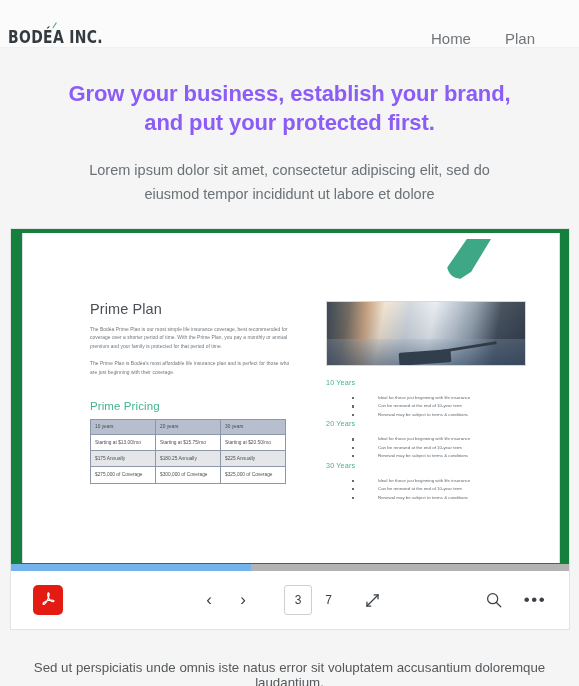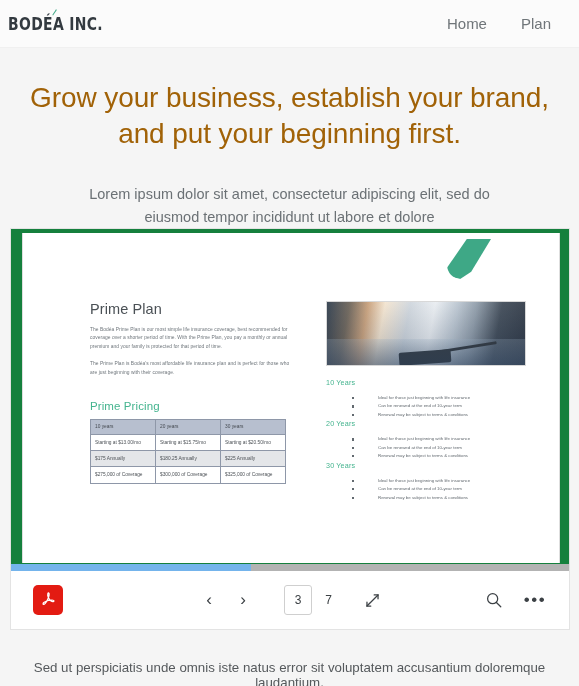--- a/index.html
+++ b/index.html
@@ -8,44 +8,44 @@
     font-family: "Liberation Sans", sans-serif;
     background: #f4f4f4;
     overflow: hidden;
   }
   .page { position: relative; width: 579px; height: 686px; background: #f5f5f5; }
 
   
   .site-header {
     position: absolute; top: 0; left: 0; width: 579px; height: 48px;
     background: #fbfbfb;
-    display: flex; align-items: center;
+    display: flex; align-items: flex-end;
     border-bottom: 1px solid #f0f0f0;
   }
   .logo {
     margin-left: 8px;
     font-family: "Liberation Sans Narrow", "DejaVu Sans Condensed", "Liberation Sans", sans-serif;
     font-size: 18px; font-weight: bold; letter-spacing: .4px;
     color: #333a40;
     position: relative;
     transform: scaleX(.86); transform-origin: left center;
   }
   .logo-accent { position: absolute; left: 51px; top: -4px; width: 6px; height: 7px; }
-  .nav { margin-left: auto; display: flex; gap: 34px; margin-right: 28px; }
+  .nav { margin-left: auto; display: flex; gap: 34px; margin-right: 44px; }
   .nav a { color: #6f7579; font-size: 15px; text-decoration: none; }
 
   
   .hero { position: absolute; top: 48px; left: 0; width: 579px; text-align: center; }
   .hero h1 {
-    font-size: 28px; font-weight: normal; color: #a16207;
+    font-size: 22px; font-weight: bold; color: #8b5cf6;
     line-height: 1.30; padding-top: 32px; letter-spacing: -.1px;
   }
   .hero p {
     font-size: 14.5px; color: #6b7175; line-height: 1.62;
-    padding-top: 22px; max-width: 440px; margin: 8px auto;
+    padding-top: 22px; max-width: 440px; margin: 0 auto;
   }
 
   
   .pdf-shell {
     position: absolute; left: 10px; top: 228px;
     width: 560px; height: 402px;
     background: #15803d;
     border: 1px solid #e3e3e3;
     overflow: hidden;
   }
@@ -183,21 +183,21 @@
     </div>
     <nav class="nav">
       <a href="#">Home</a>
       <a href="#">Plan</a>
     </nav>
   </div>
 
   <div class="hero">
     <h1>
       <span>Grow your business, establish your brand,</span><br>
-      <span>and put your beginning first.</span>
+      <span>and put your protected first.</span>
     </h1>
     <p>Lorem ipsum dolor sit amet, consectetur adipiscing elit, sed do eiusmod tempor incididunt ut labore et dolore</p>
   </div>
 
   <div class="pdf-shell">
 
     <div class="pdf-canvas">
 
       <div class="brand-swoosh"></div>
 

